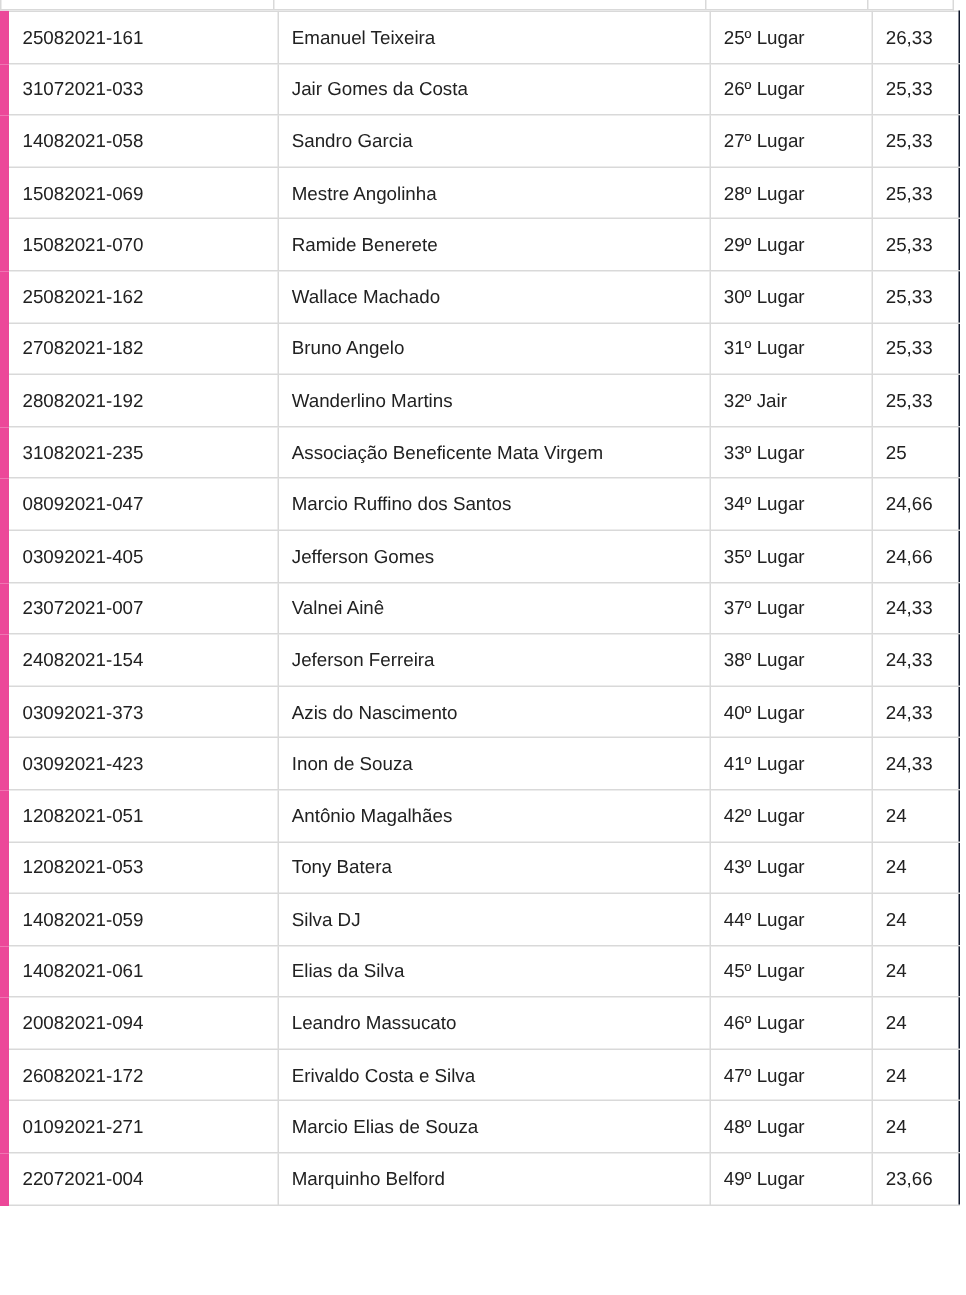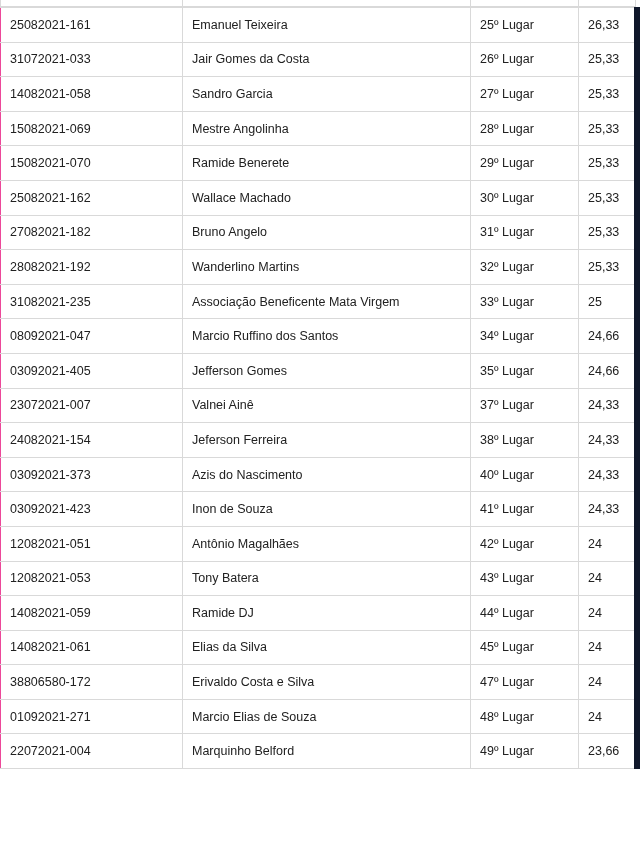--- a/index.html
+++ b/index.html
@@ -43,24 +43,24 @@
     font-size: 12.5px;
     line-height: 14px;
     color: #212121;
     vertical-align: middle;
     white-space: nowrap;
     overflow: hidden;
     text-overflow: clip;
     background: #ffffff;
   }
   table.ranking td.code {
-    border-left: 1px solid #ec4899;
+    border-left: 6px solid #ec4899;
   }
   table.ranking td.score {
-    border-right: 6px solid #0f172a;
+    border-right: 1px solid #0f172a;
   }
   
   .top-strip {
     height: 7px;
     width: 636px;
     border-left: 1px solid #d9d9d9;
     border-right: 1px solid #d9d9d9;
     border-bottom: 1px solid #d9d9d9;
     box-sizing: border-box;
     background: #ffffff;
@@ -134,21 +134,21 @@
         </tr>
         <tr>
           <td class="code">27082021-182</td>
           <td class="name">Bruno Angelo</td>
           <td class="place">31º Lugar</td>
           <td class="score">25,33</td>
         </tr>
         <tr>
           <td class="code">28082021-192</td>
           <td class="name">Wanderlino Martins</td>
-          <td class="place">32º Lugar</td>
+          <td class="place">32º Jair</td>
           <td class="score">25,33</td>
         </tr>
         <tr>
           <td class="code">31082021-235</td>
           <td class="name">Associação Beneficente Mata Virgem</td>
           <td class="place">33º Lugar</td>
           <td class="score">25</td>
         </tr>
         <tr>
           <td class="code">08092021-047</td>
@@ -193,32 +193,38 @@
           <td class="score">24</td>
         </tr>
         <tr>
           <td class="code">12082021-053</td>
           <td class="name">Tony Batera</td>
           <td class="place">43º Lugar</td>
           <td class="score">24</td>
         </tr>
         <tr>
           <td class="code">14082021-059</td>
-          <td class="name">Ramide DJ</td>
+          <td class="name">Silva DJ</td>
           <td class="place">44º Lugar</td>
           <td class="score">24</td>
         </tr>
         <tr>
           <td class="code">14082021-061</td>
           <td class="name">Elias da Silva</td>
           <td class="place">45º Lugar</td>
           <td class="score">24</td>
         </tr>
         <tr>
-          <td class="code">38806580-172</td>
+          <td class="code">20082021-094</td>
+          <td class="name">Leandro Massucato</td>
+          <td class="place">46º Lugar</td>
+          <td class="score">24</td>
+        </tr>
+        <tr>
+          <td class="code">26082021-172</td>
           <td class="name">Erivaldo Costa e Silva</td>
           <td class="place">47º Lugar</td>
           <td class="score">24</td>
         </tr>
         <tr>
           <td class="code">01092021-271</td>
           <td class="name">Marcio Elias de Souza</td>
           <td class="place">48º Lugar</td>
           <td class="score">24</td>
         </tr>

